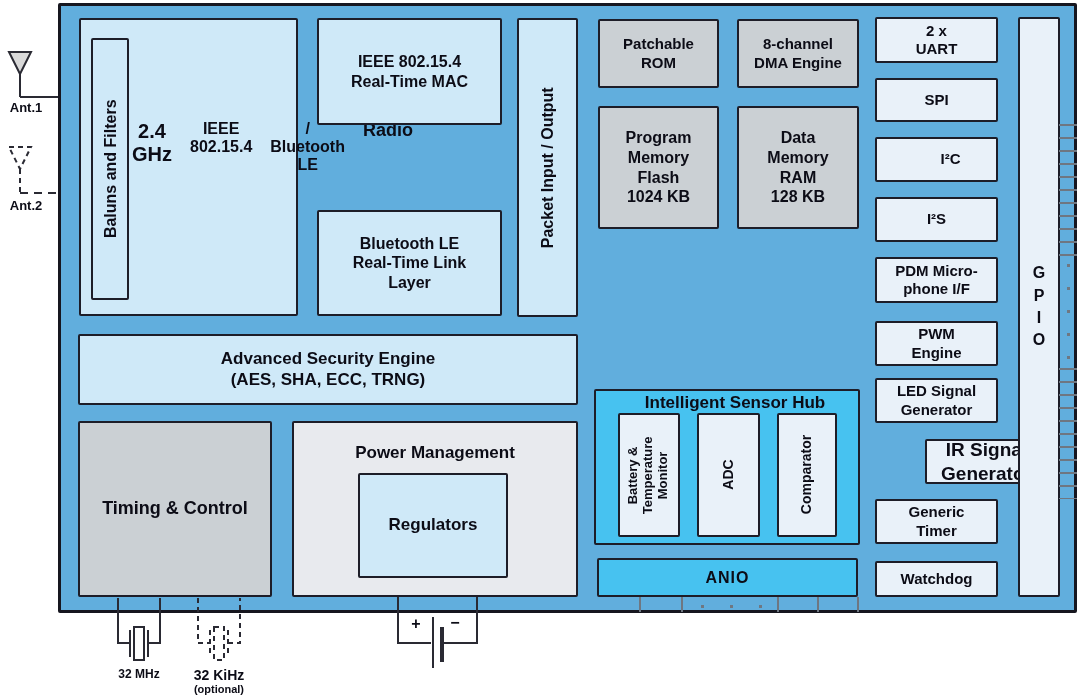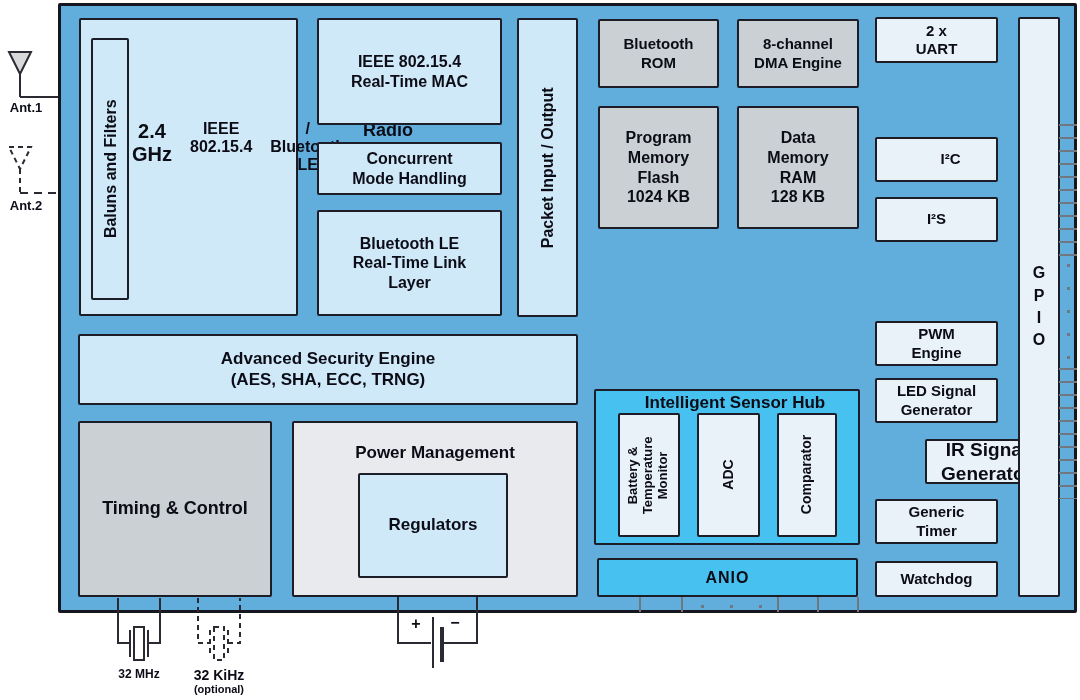--- a/index.html
+++ b/index.html
@@ -51,40 +51,38 @@
   </div>
   <div class="lbl" style="left:132px;top:120px;width:164px;display:flex;flex-direction:row;gap:18px;">
     <span style="font-size:20px;">2.4 GHz</span>
     <span style="font-size:16px;">IEEE 802.15.4</span>
     <span style="font-size:16px;">/ Bluetooth LE</span>
     <span style="font-size:18px;">Radio</span>
   </div>
 
   <div class="blk lb" style="left:317px;top:18px;width:185px;height:107px;font-size:16px;">IEEE 802.15.4
 Real-Time MAC</div>
-  <div class="blk lb" style="left:317px;top:142px;width:185px;height:53px;font-size:16px;">Concurrent
-Mode Handling</div>
   <div class="blk lb" style="left:317px;top:210px;width:185px;height:106px;font-size:16px;">Bluetooth LE
 Real-Time Link
 Layer</div>
 
   <div class="blk lb" style="left:517px;top:18px;width:61px;height:299px;font-size:16px;">
     <span class="vone">Packet Input / Output</span>
   </div>
 
   <div class="blk lb" style="left:78px;top:334px;width:500px;height:71px;font-size:17px;">Advanced Security Engine
 (AES, SHA, ECC, TRNG)</div>
 
   <div class="blk gy" style="left:78px;top:421px;width:194px;height:176px;font-size:18px;">Timing &amp; Control</div>
   <div class="blk pgy" style="left:292px;top:421px;width:286px;height:176px;align-items:flex-start;">
     <span style="margin-top:20px;font-size:17px;">Power Management</span>
   </div>
   <div class="blk lb" style="left:358px;top:473px;width:150px;height:105px;font-size:17px;">Regulators</div>
 
-  <div class="blk gy" style="left:598px;top:19px;width:121px;height:69px;font-size:15px;">Bluetooth
+  <div class="blk gy" style="left:598px;top:19px;width:121px;height:69px;font-size:15px;">Patchable
 ROM</div>
   <div class="blk gy" style="left:737px;top:19px;width:122px;height:69px;font-size:15px;">8-channel
 DMA Engine</div>
   <div class="blk gy" style="left:598px;top:106px;width:121px;height:123px;font-size:16px;">Program
 Memory
 Flash
 1024 KB</div>
   <div class="blk gy" style="left:737px;top:106px;width:122px;height:123px;font-size:16px;">Data
 Memory
 RAM
@@ -102,22 +100,25 @@
     <span class="vone">ADC</span>
   </div>
   <div class="blk pale" style="left:777px;top:413px;width:60px;height:124px;font-size:14px;">
     <span class="vone">Comparator</span>
   </div>
 
   <div class="blk cyan" style="left:597px;top:558px;width:261px;height:39px;font-size:16px;letter-spacing:1px;">ANIO</div>
 
   <div class="blk pale" style="left:875px;top:17px;width:123px;height:46px;font-size:15px;">2 x
 UART</div>
+  <div class="blk pale" style="left:875px;top:78px;width:123px;height:44px;font-size:15px;">SPI</div>
   <div class="blk pale" style="left:875px;top:137px;width:123px;height:45px;font-size:15px;padding-left:28px;">I²C</div>
   <div class="blk pale" style="left:875px;top:197px;width:123px;height:45px;font-size:15px;">I²S</div>
+  <div class="blk pale" style="left:875px;top:257px;width:123px;height:46px;font-size:15px;">PDM Micro-
+phone I/F</div>
   <div class="blk pale" style="left:875px;top:321px;width:123px;height:45px;font-size:15px;">PWM
 Engine</div>
   <div class="blk pale" style="left:875px;top:378px;width:123px;height:45px;font-size:15px;">LED Signal
 Generator</div>
   <div class="blk pale" style="left:925px;top:439px;width:123px;height:45px;font-size:19px;">IR Signal
 Generator</div>
   <div class="blk pale" style="left:875px;top:499px;width:123px;height:45px;font-size:15px;">Generic
 Timer</div>
   <div class="blk pale" style="left:875px;top:561px;width:123px;height:36px;font-size:15px;">Watchdog</div>
 

